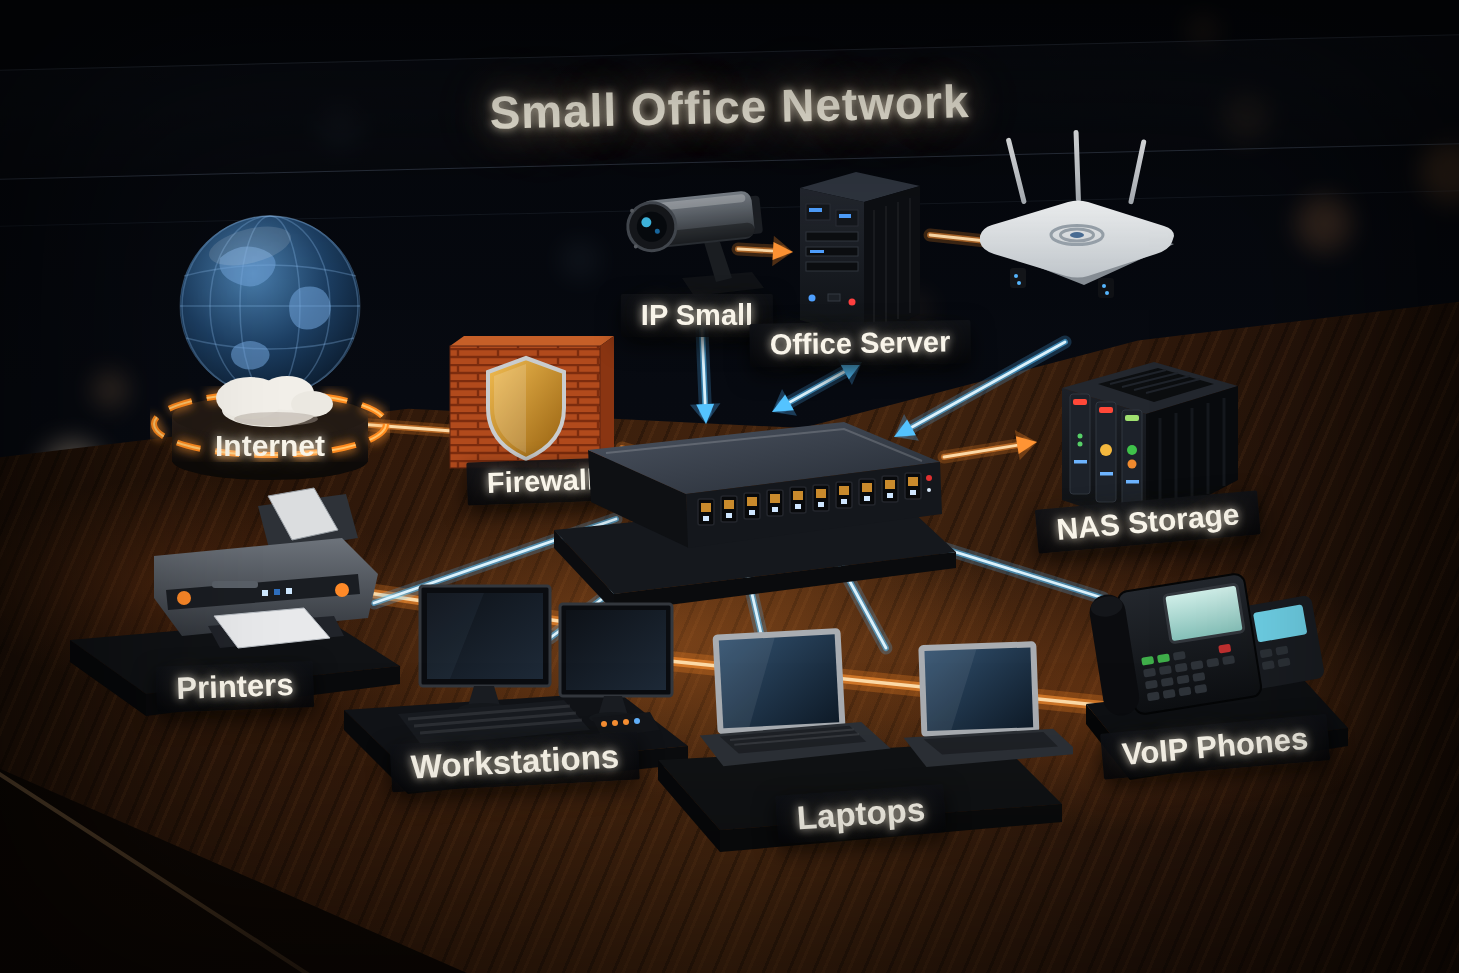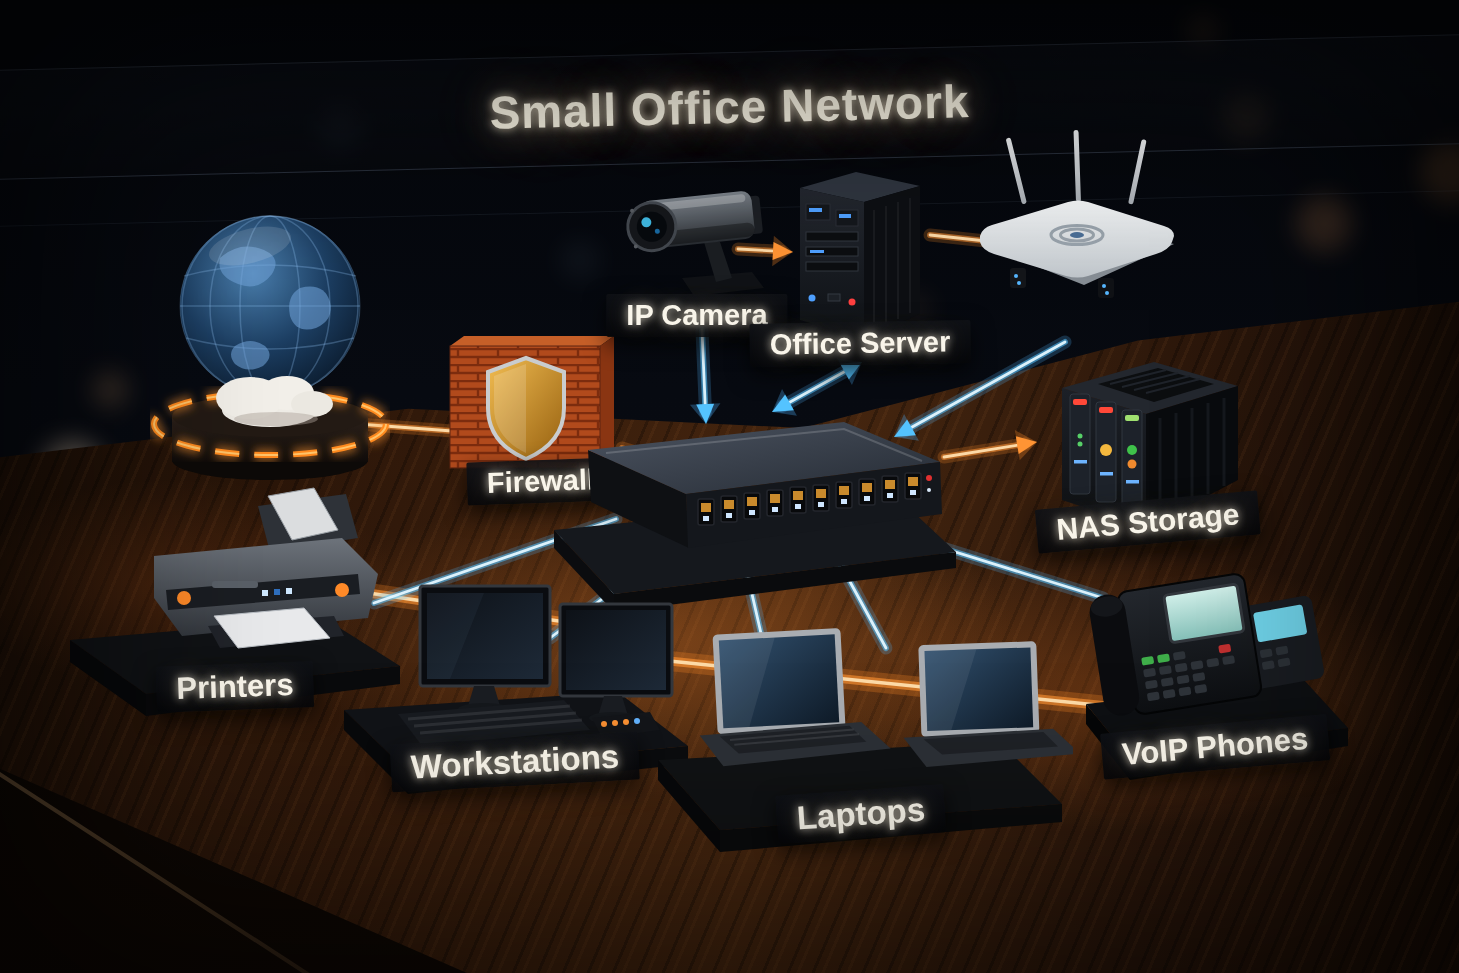--- a/index.html
+++ b/index.html
@@ -180,20 +180,21 @@
       </g>
       <ellipse cx="100" cy="58" rx="42" ry="17" fill="rgba(255,255,255,.13)" transform="rotate(-14 100 58)"></ellipse>
       <g>
         <ellipse cx="120" cy="222" rx="48" ry="17" fill="#efece6"></ellipse>
         <ellipse cx="100" cy="210" rx="34" ry="21" fill="#f3f0ea"></ellipse>
         <ellipse cx="137" cy="205" rx="27" ry="17" fill="#f3f0ea"></ellipse>
         <ellipse cx="162" cy="216" rx="21" ry="13" fill="#ece9e2"></ellipse>
         <ellipse cx="126" cy="231" rx="42" ry="7" fill="rgba(170,160,150,.45)"></ellipse>
       </g>
     </svg>
+    <div class="label bare" style="top:236px;font-size:30px;transform:translateX(-50%)">Internet</div>
   </div>
 
   <div class="node" style="left:438px;top:332px;width:205px;height:190px">
     <svg width="205" height="190" viewBox="0 0 205 190">
       <defs>
         <pattern id="p_brick" width="40" height="16" patternUnits="userSpaceOnUse">
           <rect width="40" height="16" fill="#b14a1c"></rect>
           <path d="M0,1 H40 M0,9 H40" stroke="#7c2c0e" stroke-width="2.4"></path>
           <path d="M20,0 V8 M0,8 V16 M40,8 V16" stroke="#7c2c0e" stroke-width="2.4"></path>
         </pattern>
@@ -229,21 +230,21 @@
         <rect x="38" y="33" width="98" height="8" rx="4" fill="rgba(255,255,255,.25)"></rect>
         <rect x="30" y="62" width="112" height="14" rx="7" fill="rgba(0,0,0,.35)"></rect>
         <circle cx="40" cy="56" r="24" fill="#15171b" stroke="#43484f" stroke-width="3"></circle>
         <circle cx="40" cy="56" r="15" fill="#070a0e"></circle>
         <circle cx="35" cy="51" r="5" fill="#3fb7e0"></circle>
         <circle cx="45" cy="61" r="2.5" fill="#1868a0"></circle>
         <circle cx="22" cy="38" r="2" fill="#585c62"></circle>
           <circle cx="22" cy="74" r="2" fill="#585c62"></circle>
       </g>
     </svg>
-    <div class="label" style="top:128px;font-size:29px;transform:translateX(-50%)">IP Camera</div>
+    <div class="label" style="top:128px;font-size:29px;transform:translateX(-50%)">IP Small</div>
   </div>
 
   <div class="node" style="left:772px;top:152px;width:175px;height:215px">
     <svg width="175" height="215" viewBox="0 0 175 215">
       <defs>
           <linearGradient id="g_srv" x1="0" y1="0" x2="0" y2="1">
         <stop offset="0%" stop-color="#23272f"></stop>
             <stop offset="100%" stop-color="#0f1216"></stop>
           </linearGradient>
         </defs>

